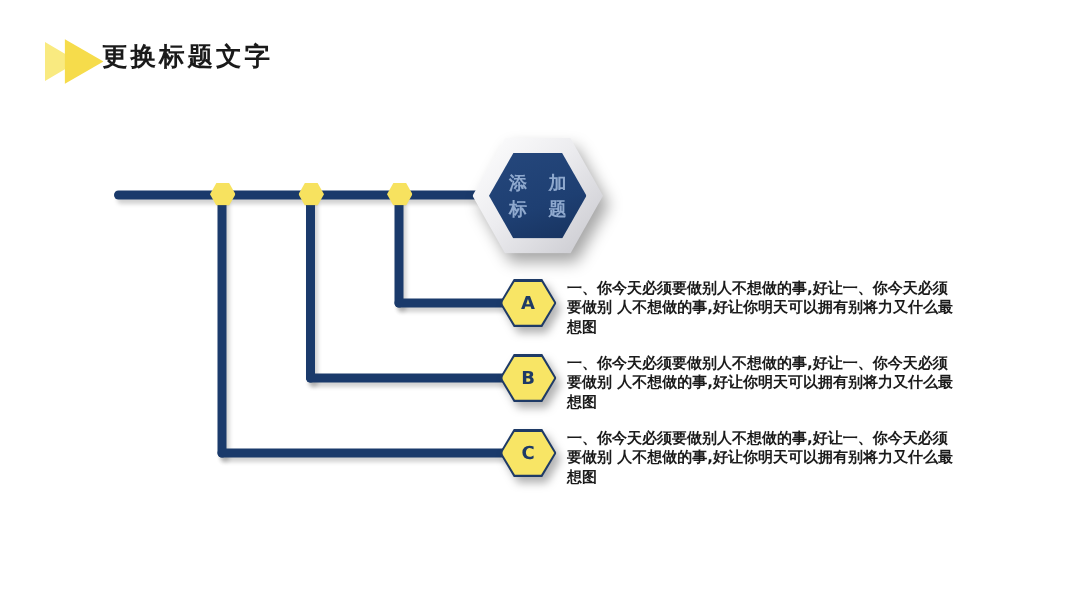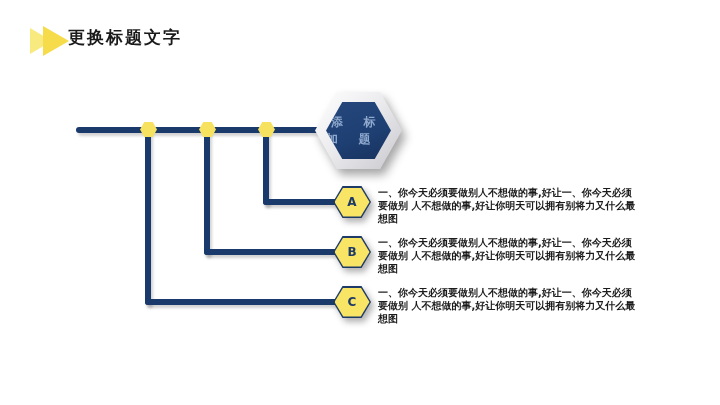--- a/index.html
+++ b/index.html
@@ -32,21 +32,21 @@
              background:#f8e565;display:flex;align-items:center;justify-content:center;}
   .hex-letter{font-size:12px;font-weight:700;color:#1e3a66;}
 
   
   .bighex-wrap{position:absolute;left:315px;top:92px;width:87px;height:77px;
                filter:drop-shadow(4px 6px 5px rgba(0,0,0,0.35));}
   .bighex-outer{width:100%;height:100%;
                 background:linear-gradient(135deg,#ffffff 0%,#ececef 45%,#c7c7cd 100%);}
   .bighex-inner{position:absolute;left:11px;top:10px;right:11px;bottom:10px;
                 background:linear-gradient(160deg,#25477c 0%,#1e3f72 60%,#17325e 100%);
-                display:flex;flex-direction:row;align-items:center;justify-content:center;}
+                display:flex;flex-direction:column;align-items:center;justify-content:center;}
   .bighex-text{color:#8fa9ce;font-size:12px;font-weight:700;letter-spacing:5px;
                line-height:17px;text-indent:5px;}
 
   
   .body-text{position:absolute;left:378px;width:260px;font-size:10px;line-height:13px;
              font-weight:700;color:#1b1b1b;letter-spacing:0;}
 </style>
 </head>
 <body>
 

